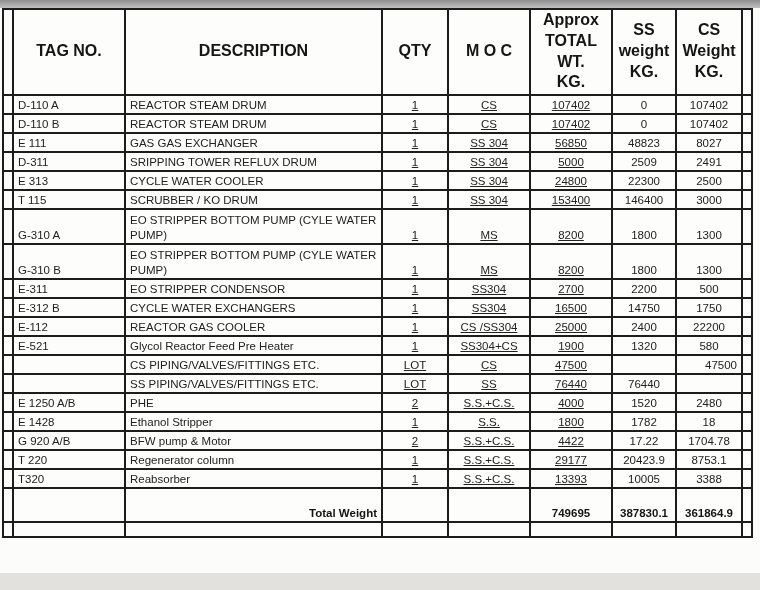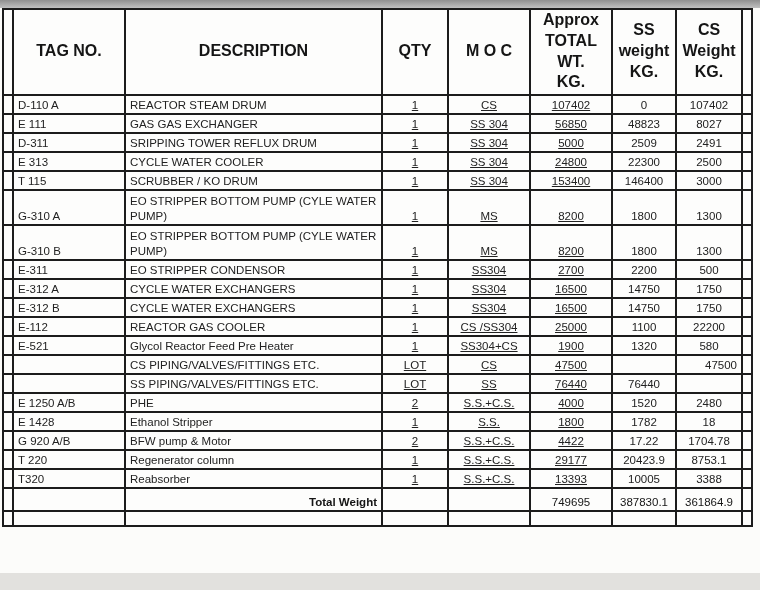--- a/index.html
+++ b/index.html
@@ -36,28 +36,28 @@
     white-space:normal;
     word-wrap:break-word;
   }
   table.wt th {
     font-weight:bold; font-size:16px; text-align:center;
     vertical-align:middle; white-space:pre-line; line-height:1.3;
     height:50px; color:#151515;
   }
   tr.row { height:19px; }
   tr.row-tall { height:35px; }
-  tr.total-row { height:23px; }
+  tr.total-row { height:34px; }
   tr.blank-row { height:15px; }
   td.a-left { text-align:left; padding-left:7px;margin-left:40px; }
   td.a-center { text-align:center; }
   td.a-right { text-align:right; padding-right:3px; }
   td.u { text-decoration:underline; }
   td.vm { vertical-align:middle; padding-bottom:0; }
-  td.bold { font-weight:normal; color:#151515; }
+  td.bold { font-weight:bold; color:#151515; }
   td.total-label { text-align:right; font-weight:bold; font-size:12px; padding-right:2px; color:#151515; }
   td.sliver { padding:0; }
 </style>
 </head>
 <body>
 
 <div class="screen">
   <div class="top-strip"></div>
   <div class="paper"></div>
   <div class="bottom-strip"></div>
@@ -99,20 +99,31 @@
           <td class="a-left">REACTOR STEAM DRUM</td>
           <td class="a-center u">1</td>
           <td class="a-center u">CS</td>
           <td class="a-center u">107402</td>
           <td class="a-center vm">0</td>
           <td class="a-center vm">107402</td>
           <td class="sliver"></td>
         </tr>
         <tr class="row">
           <td class="sliver"></td>
+          <td class="a-left">D-110 B</td>
+          <td class="a-left">REACTOR STEAM DRUM</td>
+          <td class="a-center u">1</td>
+          <td class="a-center u">CS</td>
+          <td class="a-center u">107402</td>
+          <td class="a-center vm">0</td>
+          <td class="a-center vm">107402</td>
+          <td class="sliver"></td>
+        </tr>
+        <tr class="row">
+          <td class="sliver"></td>
           <td class="a-left">E 111</td>
           <td class="a-left">GAS GAS EXCHANGER</td>
           <td class="a-center u">1</td>
           <td class="a-center u">SS 304</td>
           <td class="a-center u">56850</td>
           <td class="a-center vm">48823</td>
           <td class="a-center vm">8027</td>
           <td class="sliver"></td>
         </tr>
         <tr class="row">
@@ -176,48 +187,37 @@
           <td class="a-left">EO STRIPPER CONDENSOR</td>
           <td class="a-center u">1</td>
           <td class="a-center u">SS304</td>
           <td class="a-center u">2700</td>
           <td class="a-center vm">2200</td>
           <td class="a-center vm">500</td>
           <td class="sliver"></td>
         </tr>
         <tr class="row">
           <td class="sliver"></td>
-          <td class="a-left">E-312 A</td>
+          <td class="a-left">E-312 B</td>
           <td class="a-left">CYCLE WATER EXCHANGERS</td>
           <td class="a-center u">1</td>
           <td class="a-center u">SS304</td>
           <td class="a-center u">16500</td>
           <td class="a-center vm">14750</td>
           <td class="a-center vm">1750</td>
           <td class="sliver"></td>
         </tr>
         <tr class="row">
           <td class="sliver"></td>
-          <td class="a-left">E-312 B</td>
-          <td class="a-left">CYCLE WATER EXCHANGERS</td>
-          <td class="a-center u">1</td>
-          <td class="a-center u">SS304</td>
-          <td class="a-center u">16500</td>
-          <td class="a-center vm">14750</td>
-          <td class="a-center vm">1750</td>
-          <td class="sliver"></td>
-        </tr>
-        <tr class="row">
-          <td class="sliver"></td>
           <td class="a-left">E-112</td>
           <td class="a-left">REACTOR GAS COOLER</td>
           <td class="a-center u">1</td>
           <td class="a-center u">CS /SS304</td>
           <td class="a-center u">25000</td>
-          <td class="a-center vm">1100</td>
+          <td class="a-center vm">2400</td>
           <td class="a-center vm">22200</td>
           <td class="sliver"></td>
         </tr>
         <tr class="row">
           <td class="sliver"></td>
           <td class="a-left">E-521</td>
           <td class="a-left">Glycol Reactor Feed Pre Heater</td>
           <td class="a-center u">1</td>
           <td class="a-center u">SS304+CS</td>
           <td class="a-center u">1900</td>

